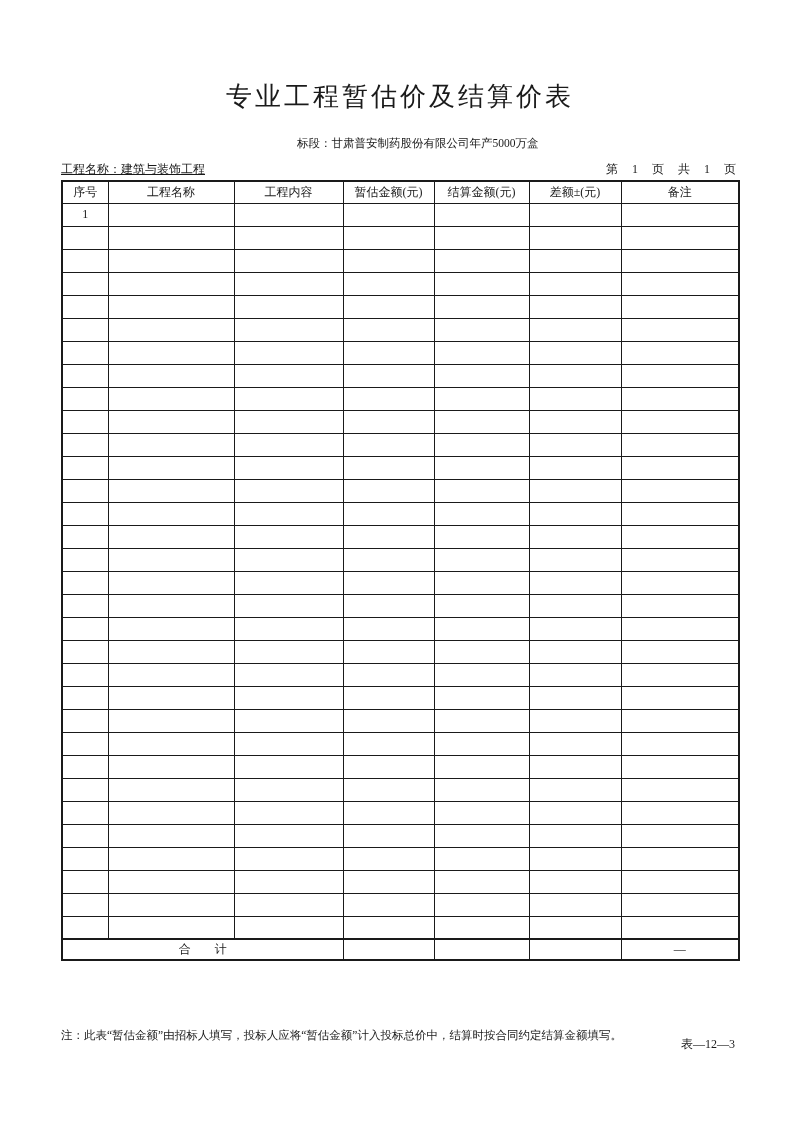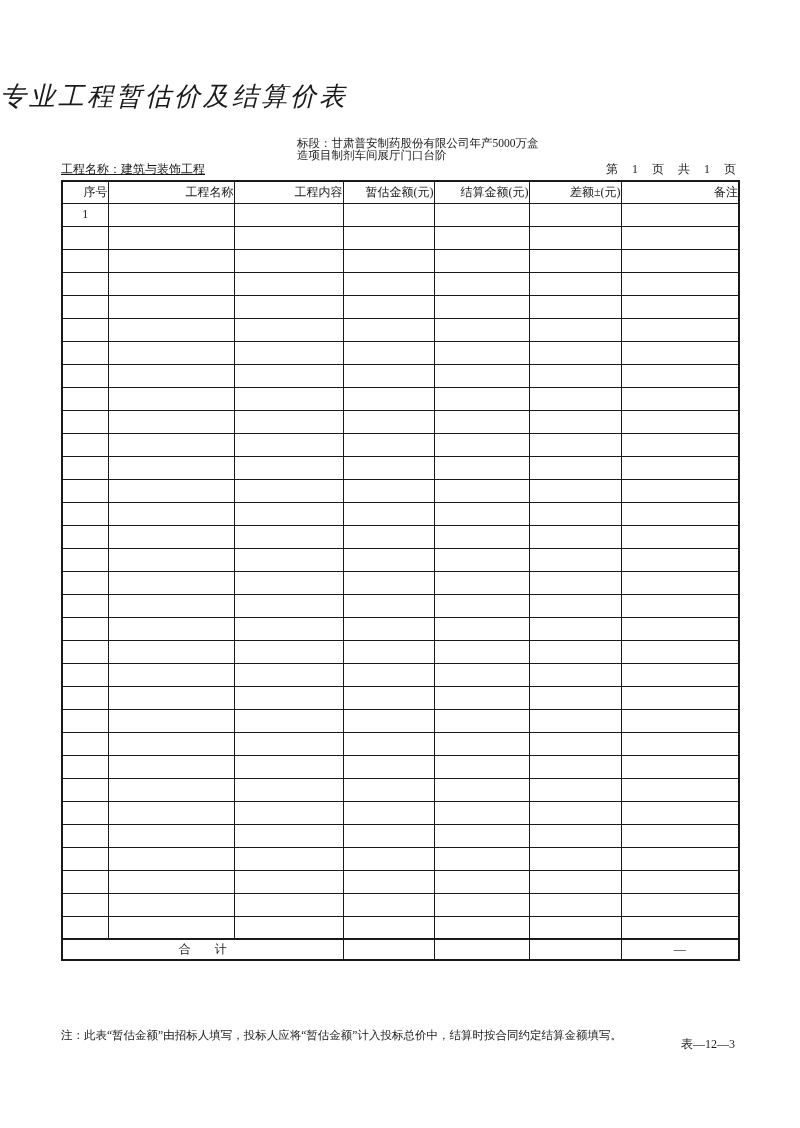--- a/index.html
+++ b/index.html
@@ -5,25 +5,25 @@
   * { margin: 0; padding: 0; box-sizing: border-box; }
   html, body { width: 800px; height: 1128px; background: #ffffff; }
   body {
     position: relative;
     font-family: "Liberation Serif", "DejaVu Serif", serif;
     color: #1a1a1a;
   }
   .doc-title {
     position: absolute;
     top: 79px; left: 0; width: 800px;
+    text-align: center;
     font-size: 26px;
     font-weight: normal;
     letter-spacing: 3px;
     white-space: nowrap;
-    font-style: italic;
   }
   .bid-block {
     position: absolute;
     left: 297px; top: 137px; width: 320px;
     font-size: 11.5px;
     line-height: 12.4px;
     white-space: nowrap;
   }
   .project-line {
     position: absolute;
@@ -51,21 +51,21 @@
   table.estimate-table td {
     border: 1px solid #1a1a1a;
     font-size: 12px;
     font-weight: normal;
     text-align: center;
     vertical-align: middle;
     padding: 0;
     overflow: hidden;
     white-space: nowrap;
   }
-  table.estimate-table thead th { height: 22px; text-align: right; }
+  table.estimate-table thead th { height: 22px; }
   table.estimate-table tbody td { height: 23px; }
   table.estimate-table tfoot td {
     height: 21px;
     border-top: 2px solid #1a1a1a;
   }
   .note-line {
     position: absolute;
     left: 61px; top: 1005px; width: 700px;
     font-size: 11.5px;
     white-space: nowrap;
@@ -78,21 +78,20 @@
     white-space: nowrap;
   }
 </style>
 </head>
 <body>
 
 <div class="doc-title">专业工程暂估价及结算价表</div>
 
 <div class="bid-block">
   <div>标段：甘肃普安制药股份有限公司年产5000万盒</div>
-  <div>造项目制剂车间展厅门口台阶</div>
 </div>
 
 <div class="project-line"><span>工程名称：</span><span>建筑与装饰工程</span></div>
 
 <div class="pagination">第　1　页　共　1　页</div>
 
 <table class="estimate-table">
   <colgroup>
     <col style="width:46px">
       <col style="width:126px">

